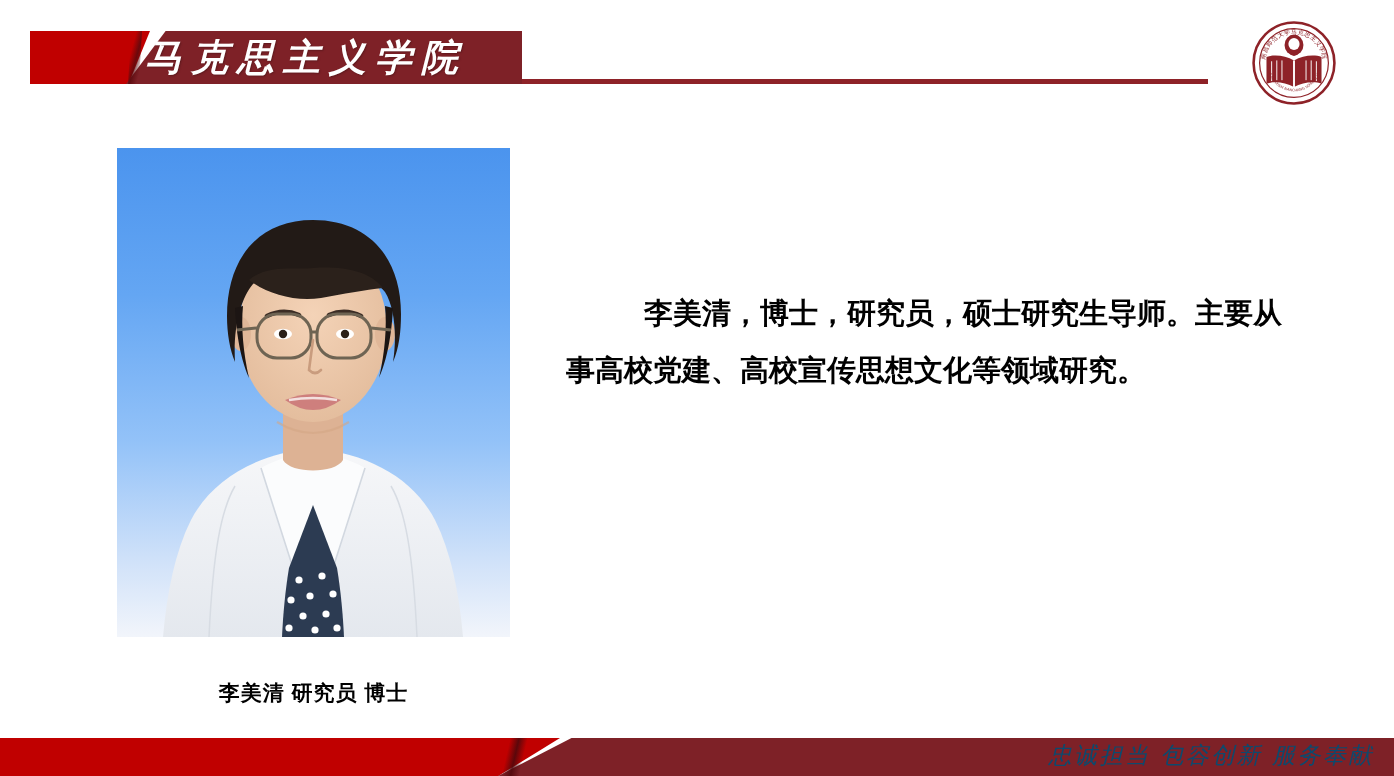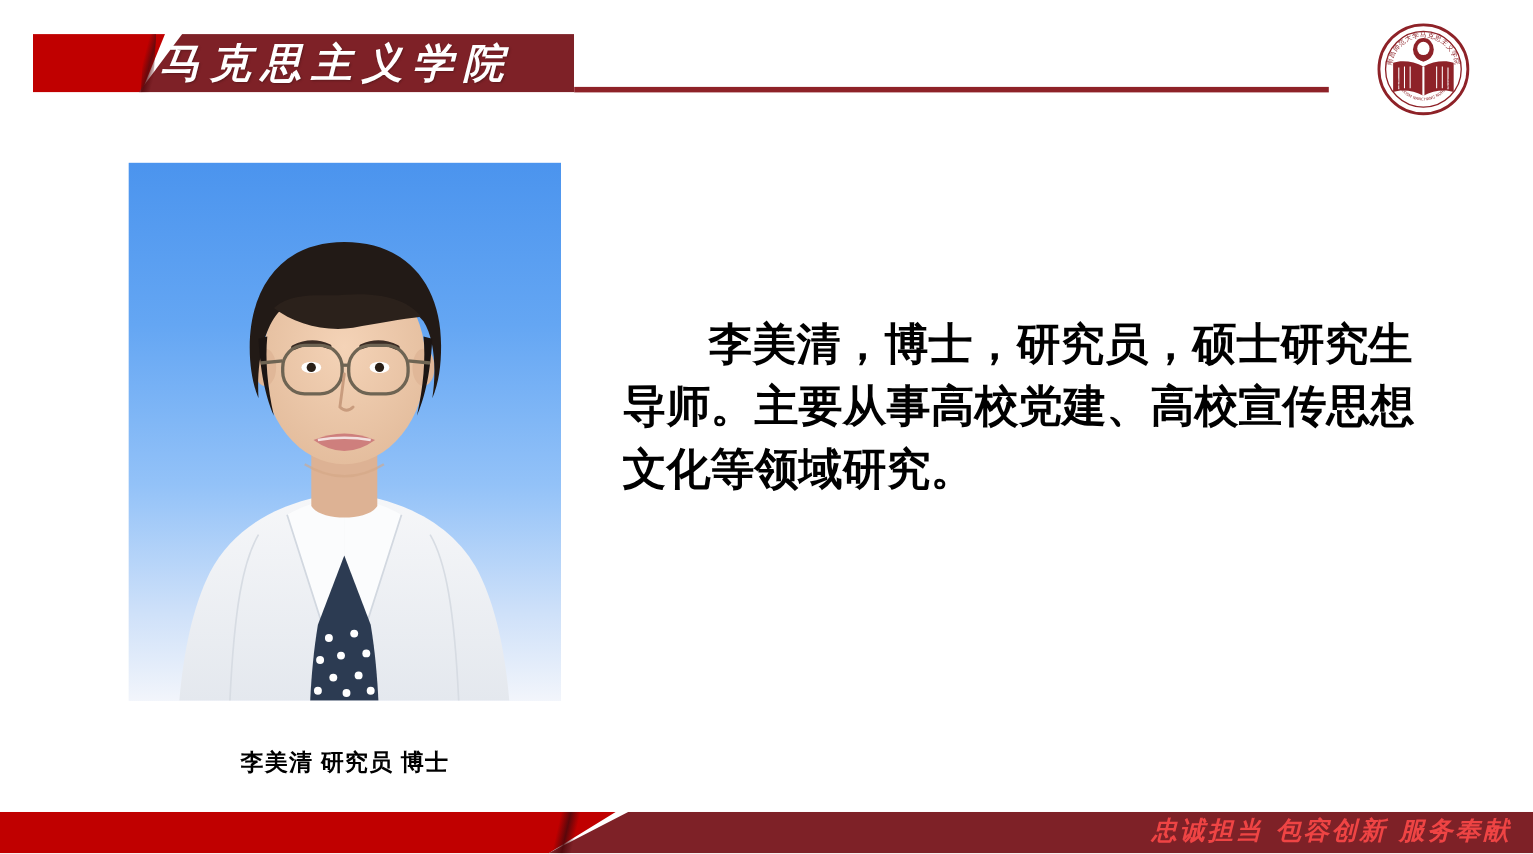--- a/index.html
+++ b/index.html
@@ -105,21 +105,21 @@
     letter-spacing: 1px;
     white-space: nowrap;
   }
 
   
   .bio-text {
     position: absolute;
     left: 566px;
     top: 285px;
     width: 744px;
-    font-size: 40px;
+    font-size: 29px;
     font-weight: 700;
     line-height: 57px;
     color: #000000;
     text-indent: 78px;
     letter-spacing: 0px;
   }
 
   
   .footer-banner {
     position: absolute;
@@ -149,24 +149,24 @@
     background: linear-gradient(103deg, rgba(0,0,0,0) 28%, rgba(80,8,12,0.9) 52%, rgba(0,0,0,0) 76%);
     clip-path: polygon(30% 0, 100% 0, 70% 100%, 0 100%);
   }
   .footer-slogan {
     position: absolute;
     right: 20px;
     top: 0;
     height: 34px;
     display: flex;
     align-items: center;
-    color: #ef4444;
+    color: #0c4a6e;
     font-family: "DejaVu Serif", "Liberation Serif", serif;
     font-size: 23px;
-    font-weight: 700;
+    font-weight: 400;
     font-style: italic;
     letter-spacing: 2.5px;
     white-space: nowrap;
   }
 </style>
 </head>
 <body>
 
 <div class="header-banner">
   <div class="bright"></div>

